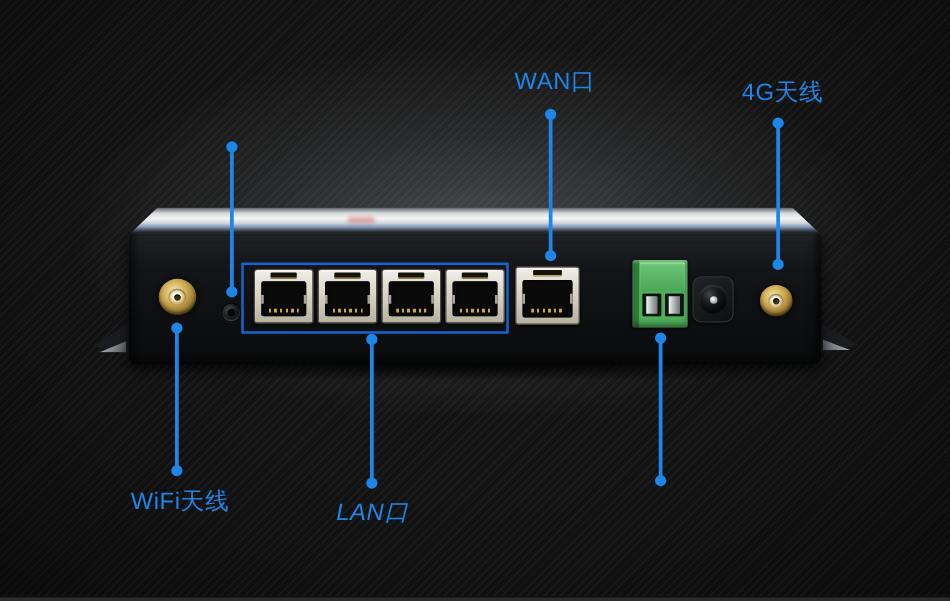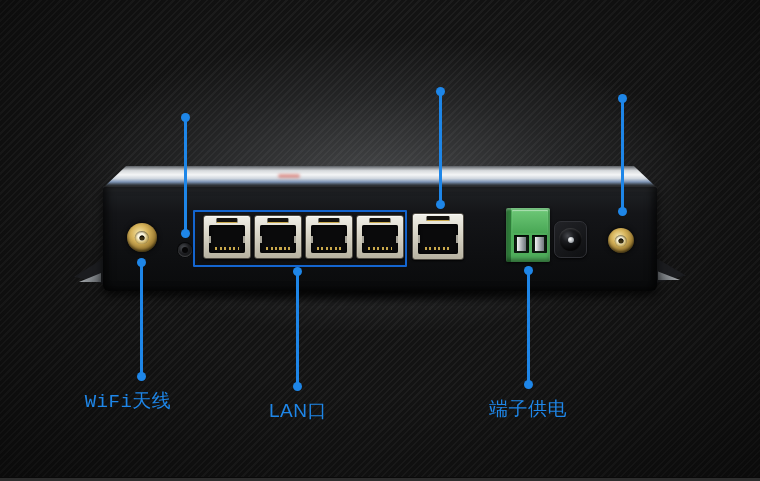--- a/index.html
+++ b/index.html
@@ -111,25 +111,25 @@
   .c-reload-dot-a{left:181px;top:113px;}
   .c-reload-dot-b{left:181px;top:229px;}
   .c-wan-label{left:344px;top:55px;}
   .c-wan-line{left:439px;top:91px;height:116px;}
   .c-wan-dot-a{left:436px;top:87px;}
   .c-wan-dot-b{left:436px;top:200px;}
   .c-4g-label{left:526px;top:64px;}
   .c-4g-line{left:621px;top:99px;height:115px;}
   .c-4g-dot-a{left:618px;top:94px;}
   .c-4g-dot-b{left:618px;top:207px;}
-  .c-wifi-label{left:28px;top:391px;font-family:Liberation Mono, monospace;}
+  .c-wifi-label{left:44px;top:391px;}
   .c-wifi-line{left:140px;top:262px;height:116px;}
   .c-wifi-dot-a{left:137px;top:258px;}
   .c-wifi-dot-b{left:137px;top:372px;}
-  .c-lan-label{left:198px;top:400px;}
+  .c-lan-label{left:198px;top:400px;font-style:italic;}
   .c-lan-line{left:296px;top:271px;height:117px;}
   .c-lan-dot-a{left:293px;top:267px;}
   .c-lan-dot-b{left:293px;top:382px;}
   .c-power-label{left:428px;top:398px;}
   .c-power-sublabel{left:424px;top:420px;}
   .c-power-line{left:527px;top:270px;height:116px;}
   .c-power-dot-a{left:524px;top:266px;}
   .c-power-dot-b{left:524px;top:380px;}
 </style>
 </head>
@@ -217,36 +217,37 @@
     <div class="sma sma-4g">
       <div class="sma-inner"></div>
       <div class="sma-hole"></div>
     </div>
   </div>
 
   <div class="callout-line  c-reload-line"></div>
   <div class="callout-dot   c-reload-dot-a"></div>
   <div class="callout-dot   c-reload-dot-b"></div>
 
+  <div class="callout-label c-wan-label">WAN口</div>
   <div class="callout-line  c-wan-line"></div>
   <div class="callout-dot   c-wan-dot-a"></div>
   <div class="callout-dot   c-wan-dot-b"></div>
 
+  <div class="callout-label c-4g-label">4G天线</div>
   <div class="callout-line  c-4g-line"></div>
   <div class="callout-dot   c-4g-dot-a"></div>
   <div class="callout-dot   c-4g-dot-b"></div>
 
   <div class="callout-label c-wifi-label">WiFi天线</div>
   <div class="callout-line  c-wifi-line"></div>
   <div class="callout-dot   c-wifi-dot-a"></div>
   <div class="callout-dot   c-wifi-dot-b"></div>
 
   <div class="callout-label c-lan-label">LAN口</div>
   <div class="callout-line  c-lan-line"></div>
   <div class="callout-dot   c-lan-dot-a"></div>
   <div class="callout-dot   c-lan-dot-b"></div>
 
-  <div class="callout-label c-power-label">端子供电</div>
   <div class="callout-line  c-power-line"></div>
   <div class="callout-dot   c-power-dot-a"></div>
   <div class="callout-dot   c-power-dot-b"></div>
 
 </div>
 
 </body></html>

